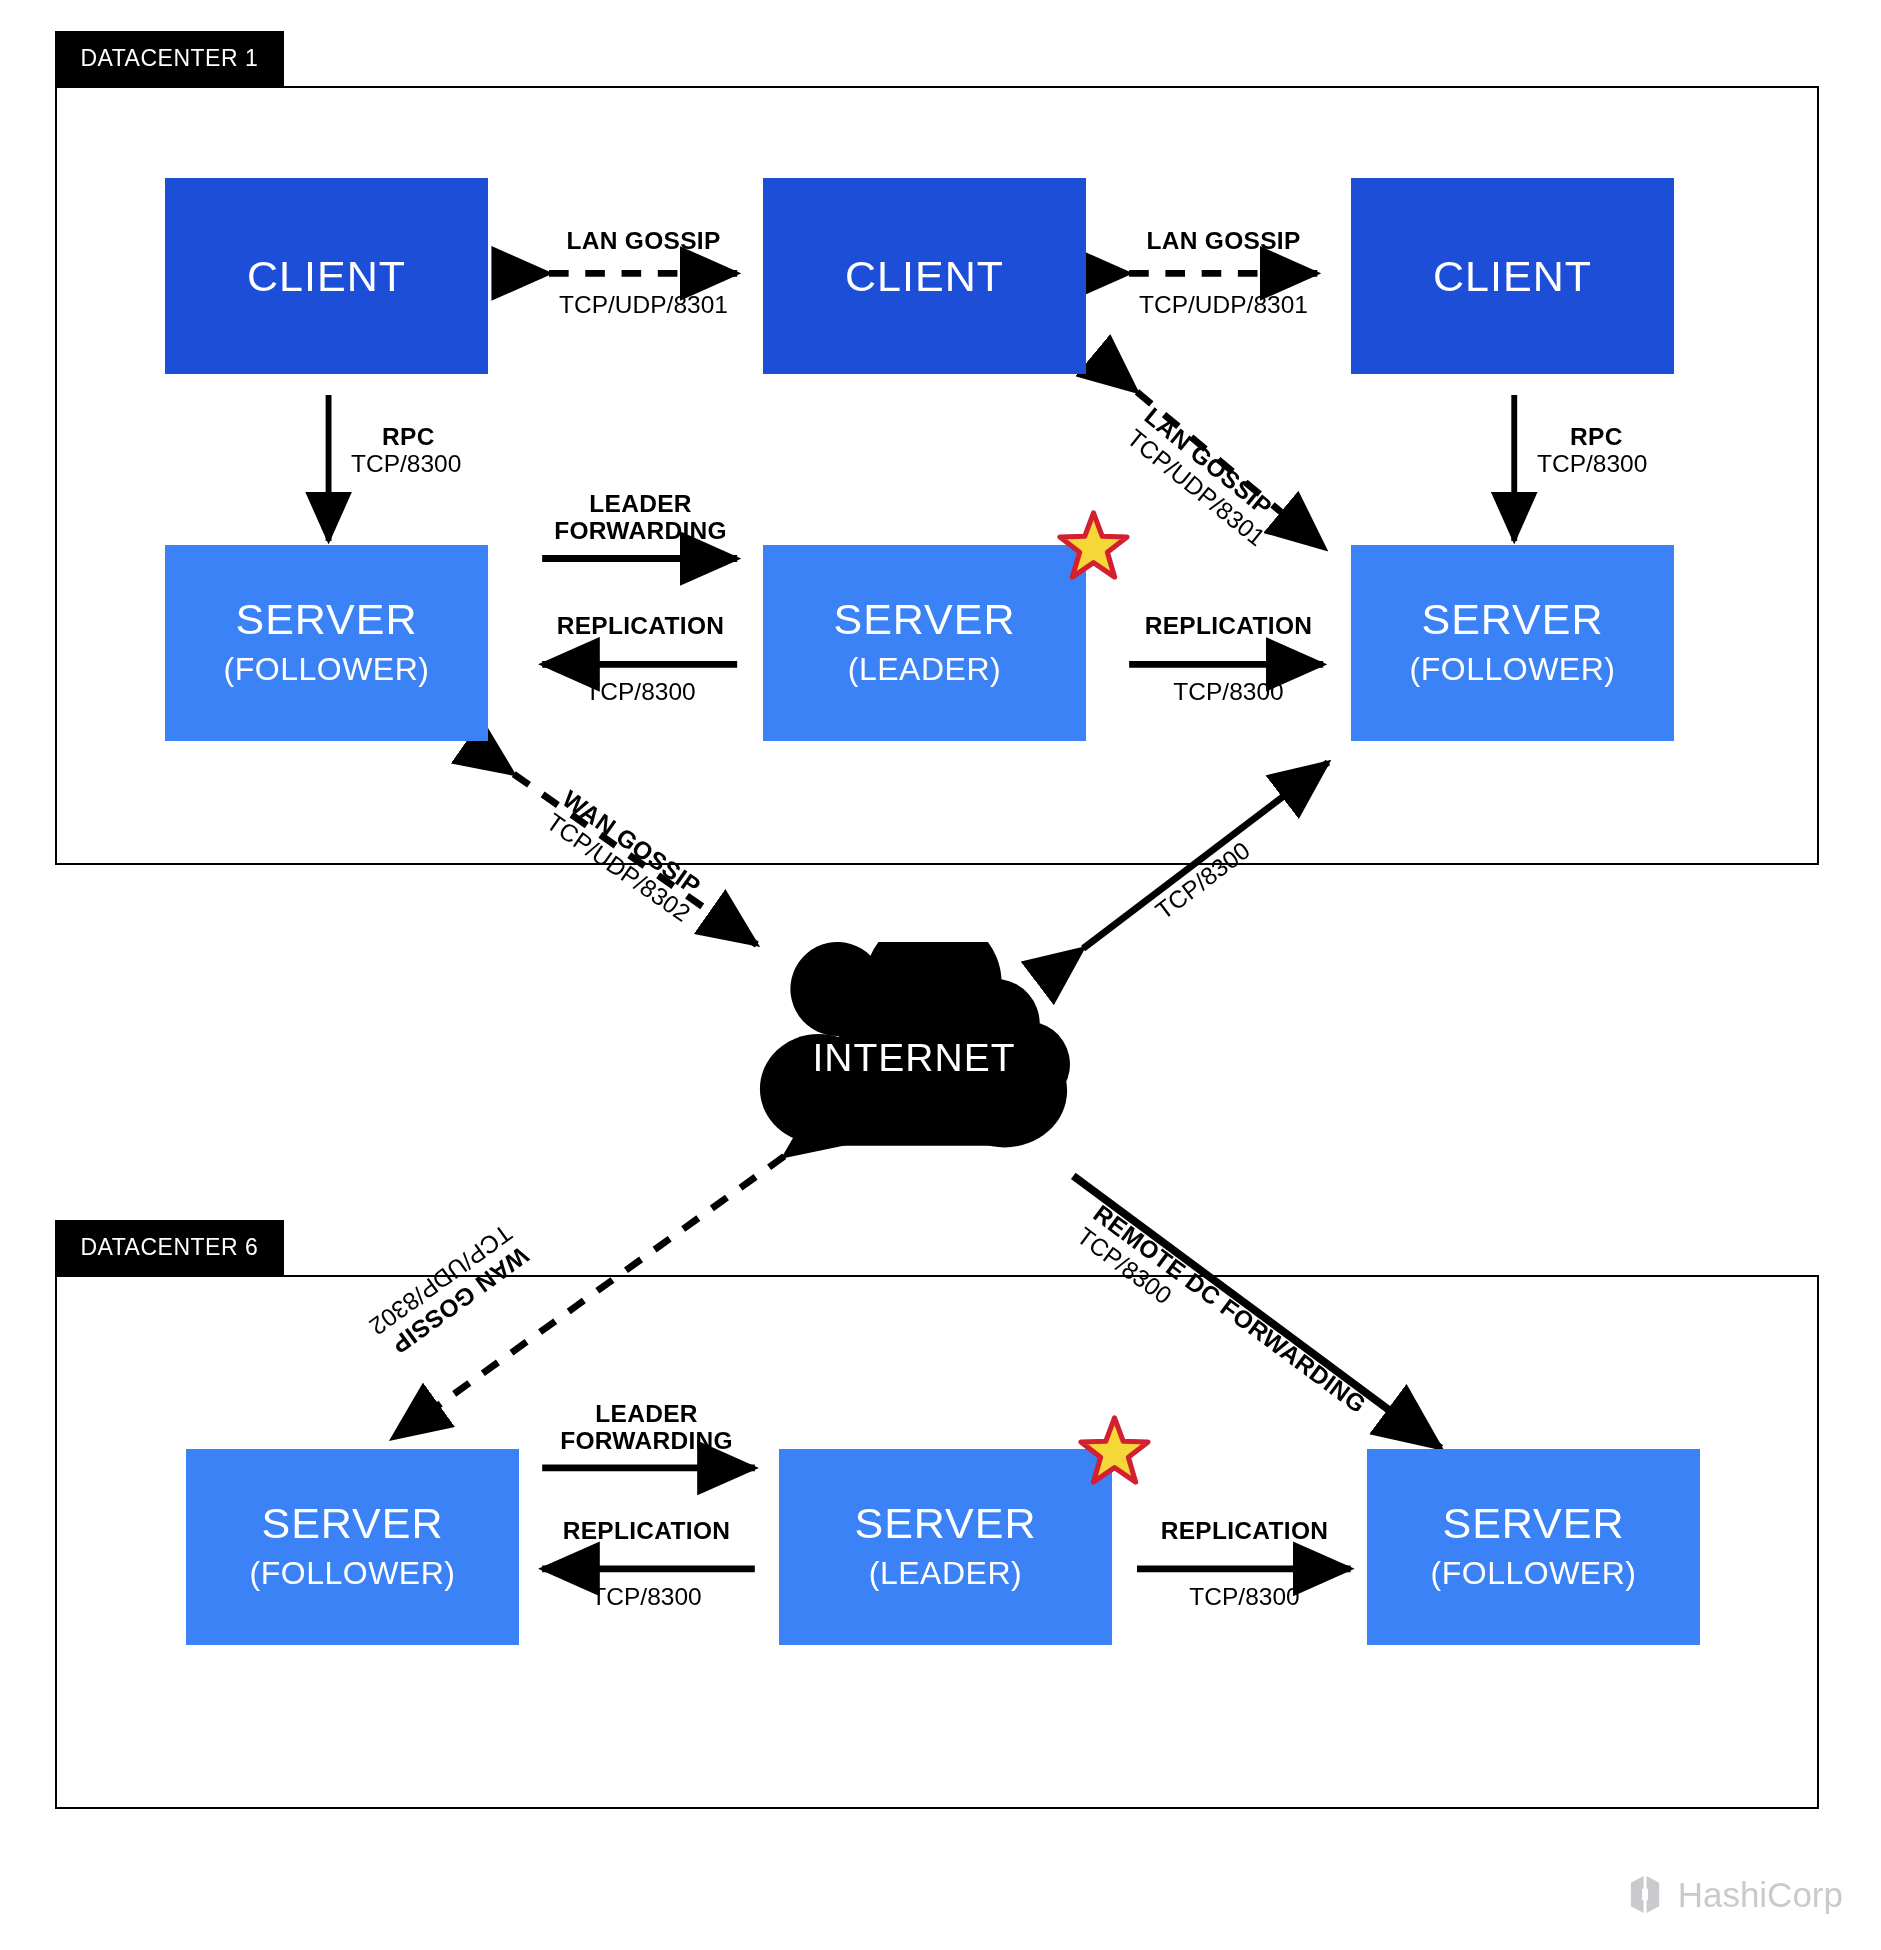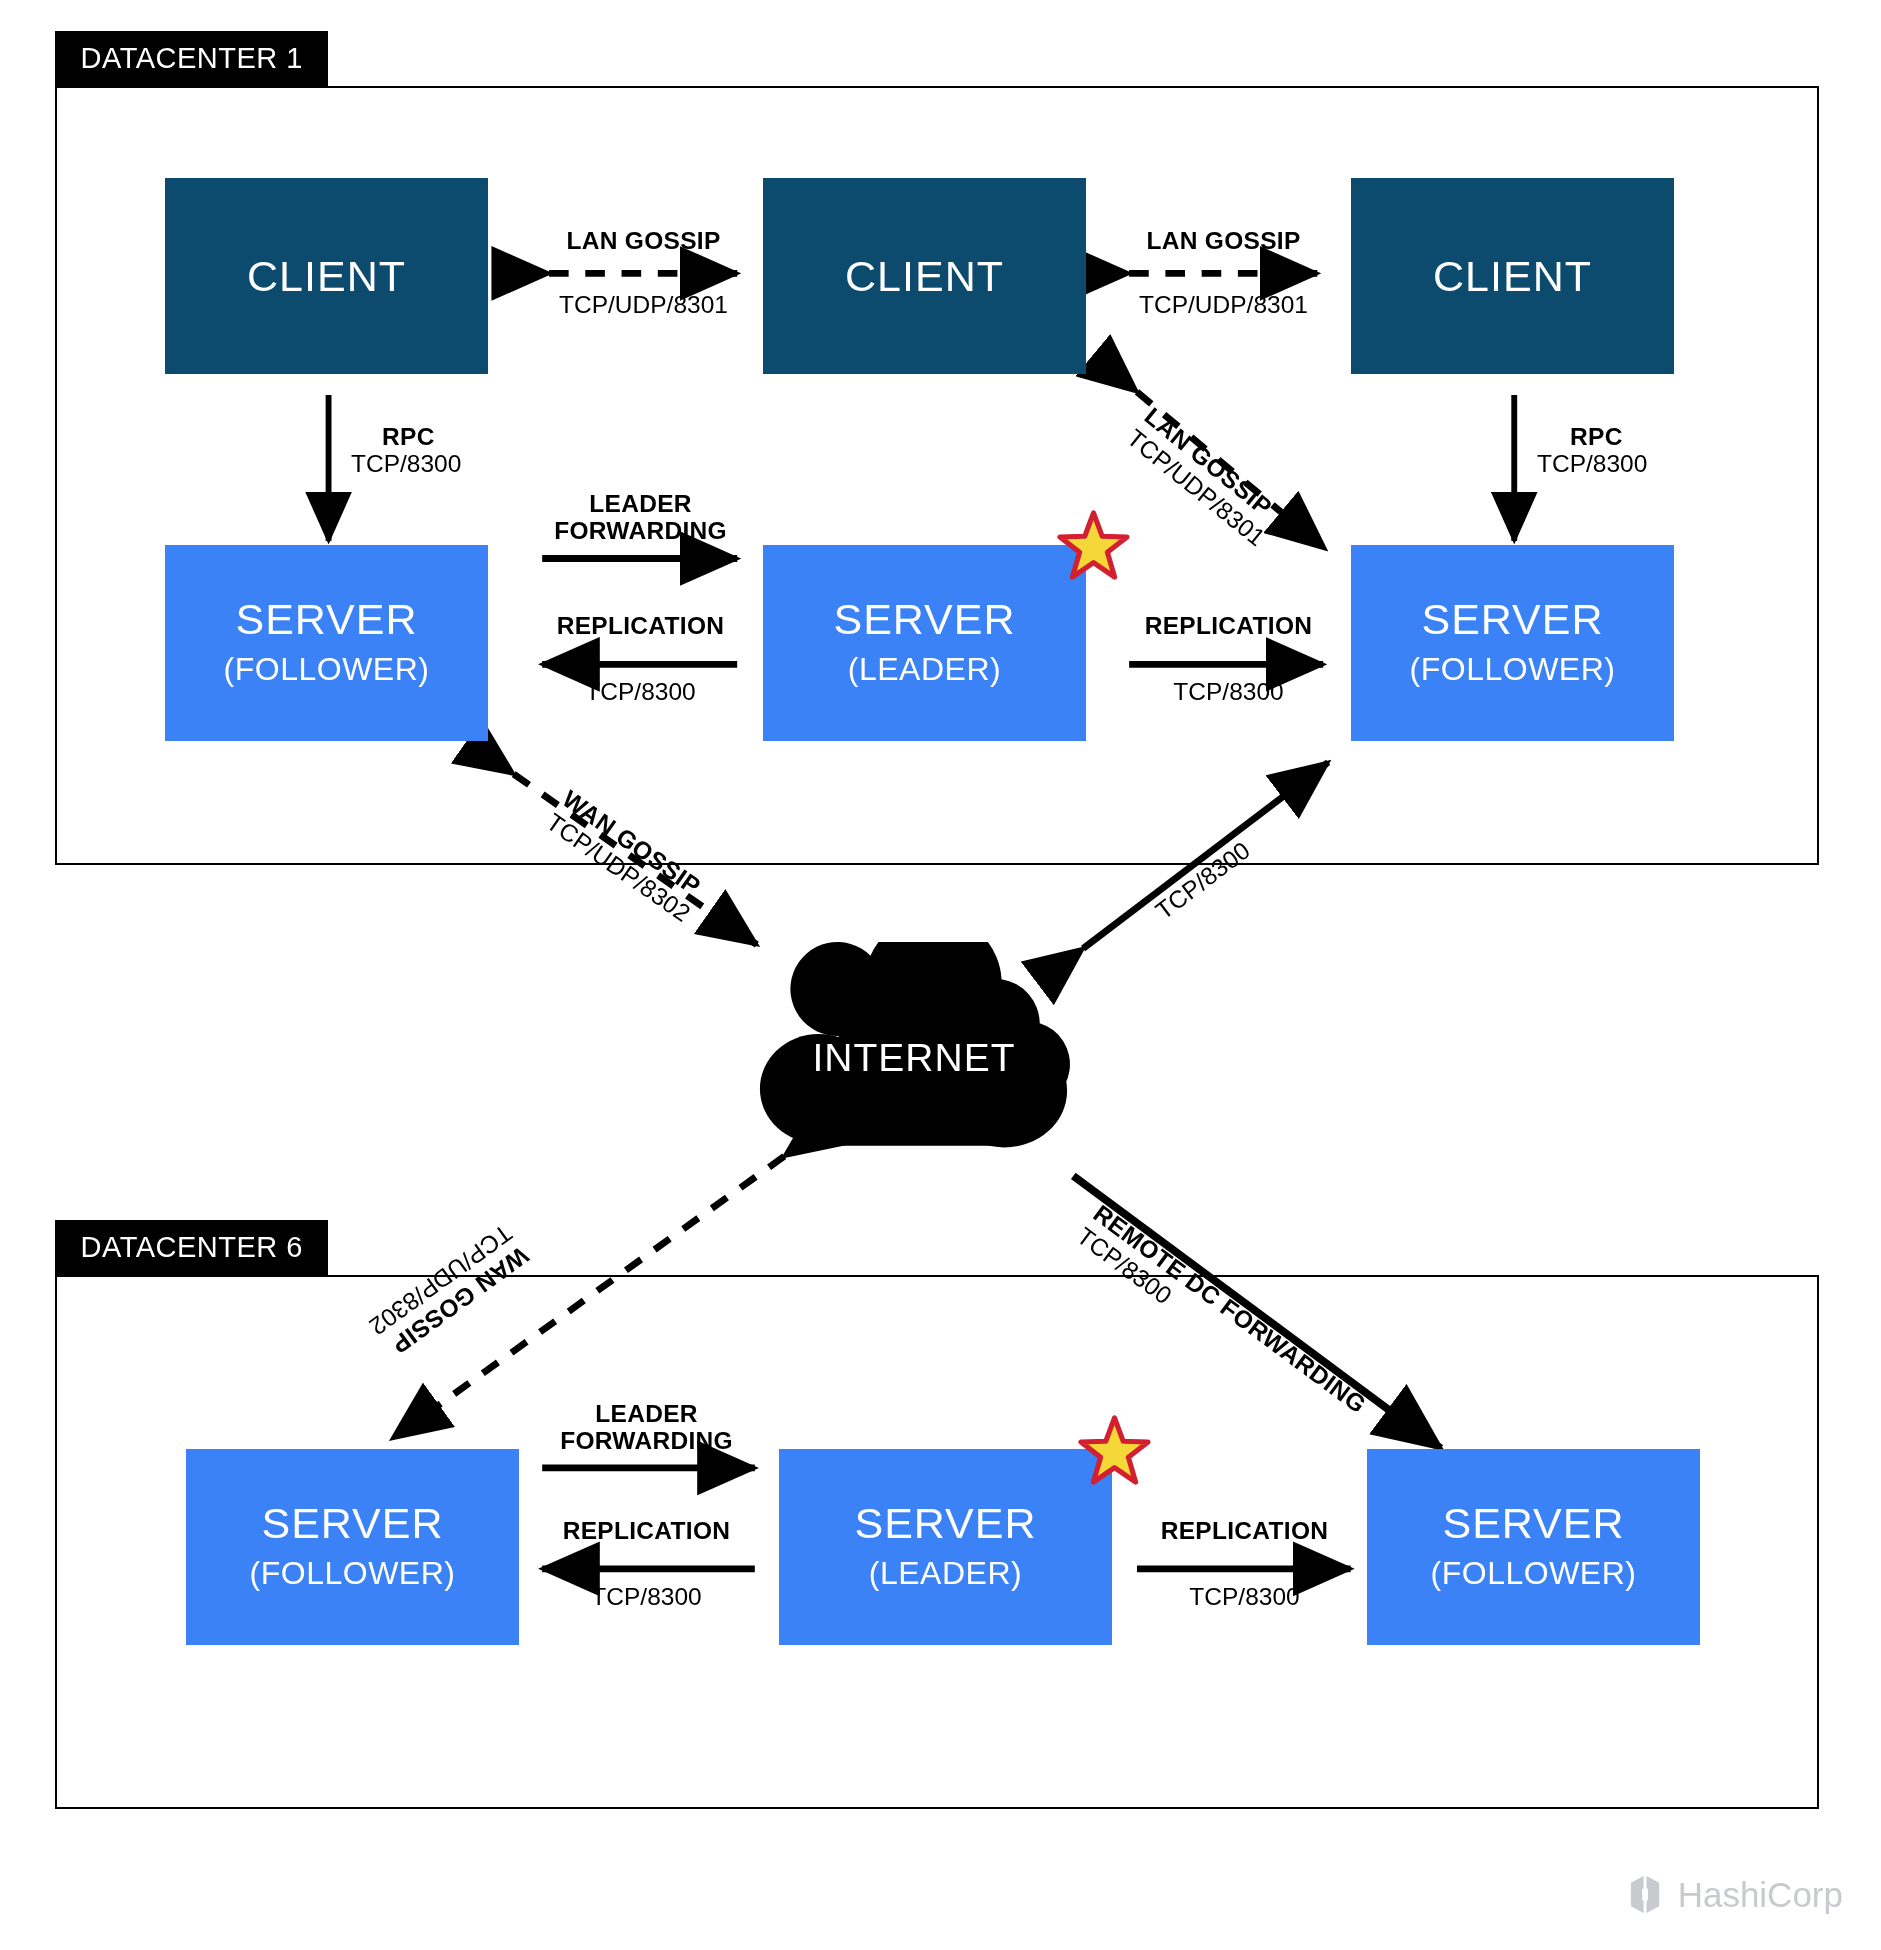--- a/index.html
+++ b/index.html
@@ -14,39 +14,39 @@
   
   .dc-frame {
     position: absolute;
     border: 2.9px solid #000;
     background: transparent;
   }
   .dc-tab {
     position: absolute;
     background: #000;
     color: #fff;
-    font-size: 29px;
+    font-size: 23px;
     letter-spacing: 0.5px;
     display: flex; align-items: center;
     padding: 0 25.5px;
     height: 55px;
     z-index: 6;
   }
 
   
   .node {
     position: absolute;
     display: flex; flex-direction: column;
     align-items: center; justify-content: center;
     color: #fff;
     z-index: 4;
   }
   .node .title { font-size: 43px; font-weight: 400; letter-spacing: 1px; line-height: 1; }
   .node .sub   { font-size: 32px; font-weight: 400; margin-top: 9.8px; letter-spacing: 0.5px; }
-  .client { background: #0c4a6e; }
+  .client { background: #1d4ed8; }
   .server { background: #3b82f6; }
 
   
   .star-badge { position: absolute; z-index: 7; width: 73px; height: 73px; }
 
   
   .lbl {
     position: absolute;
     text-align: center;
     color: #000;

